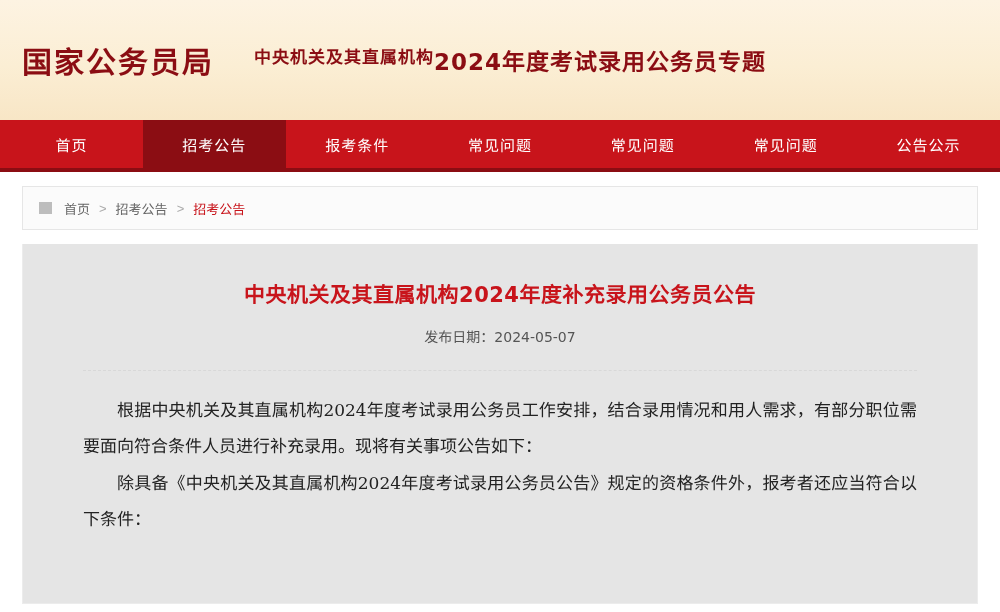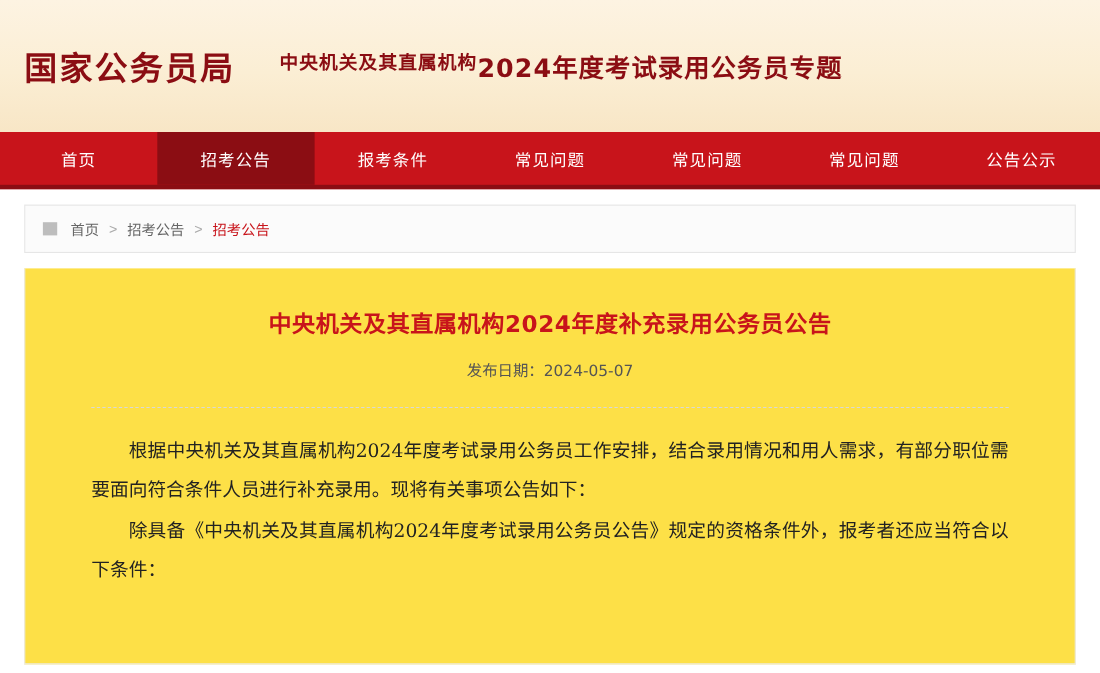--- a/index.html
+++ b/index.html
@@ -114,21 +114,21 @@
     margin: 0 9px;
     color: #aaa;
   }
 
   
   .content-wrap {
     padding: 14px 22px 0 22px;
     box-sizing: border-box;
   }
   .content-card {
-    background: #fde047;
+    background: #e5e5e5;
     border: 1px solid #ececec;
     border-top: none;
     padding: 34px 60px 0 60px;
     box-sizing: border-box;
     height: 360px;
     overflow: hidden;
   }
   .doc-title {
     text-align: center;
     color: #c8141b;

